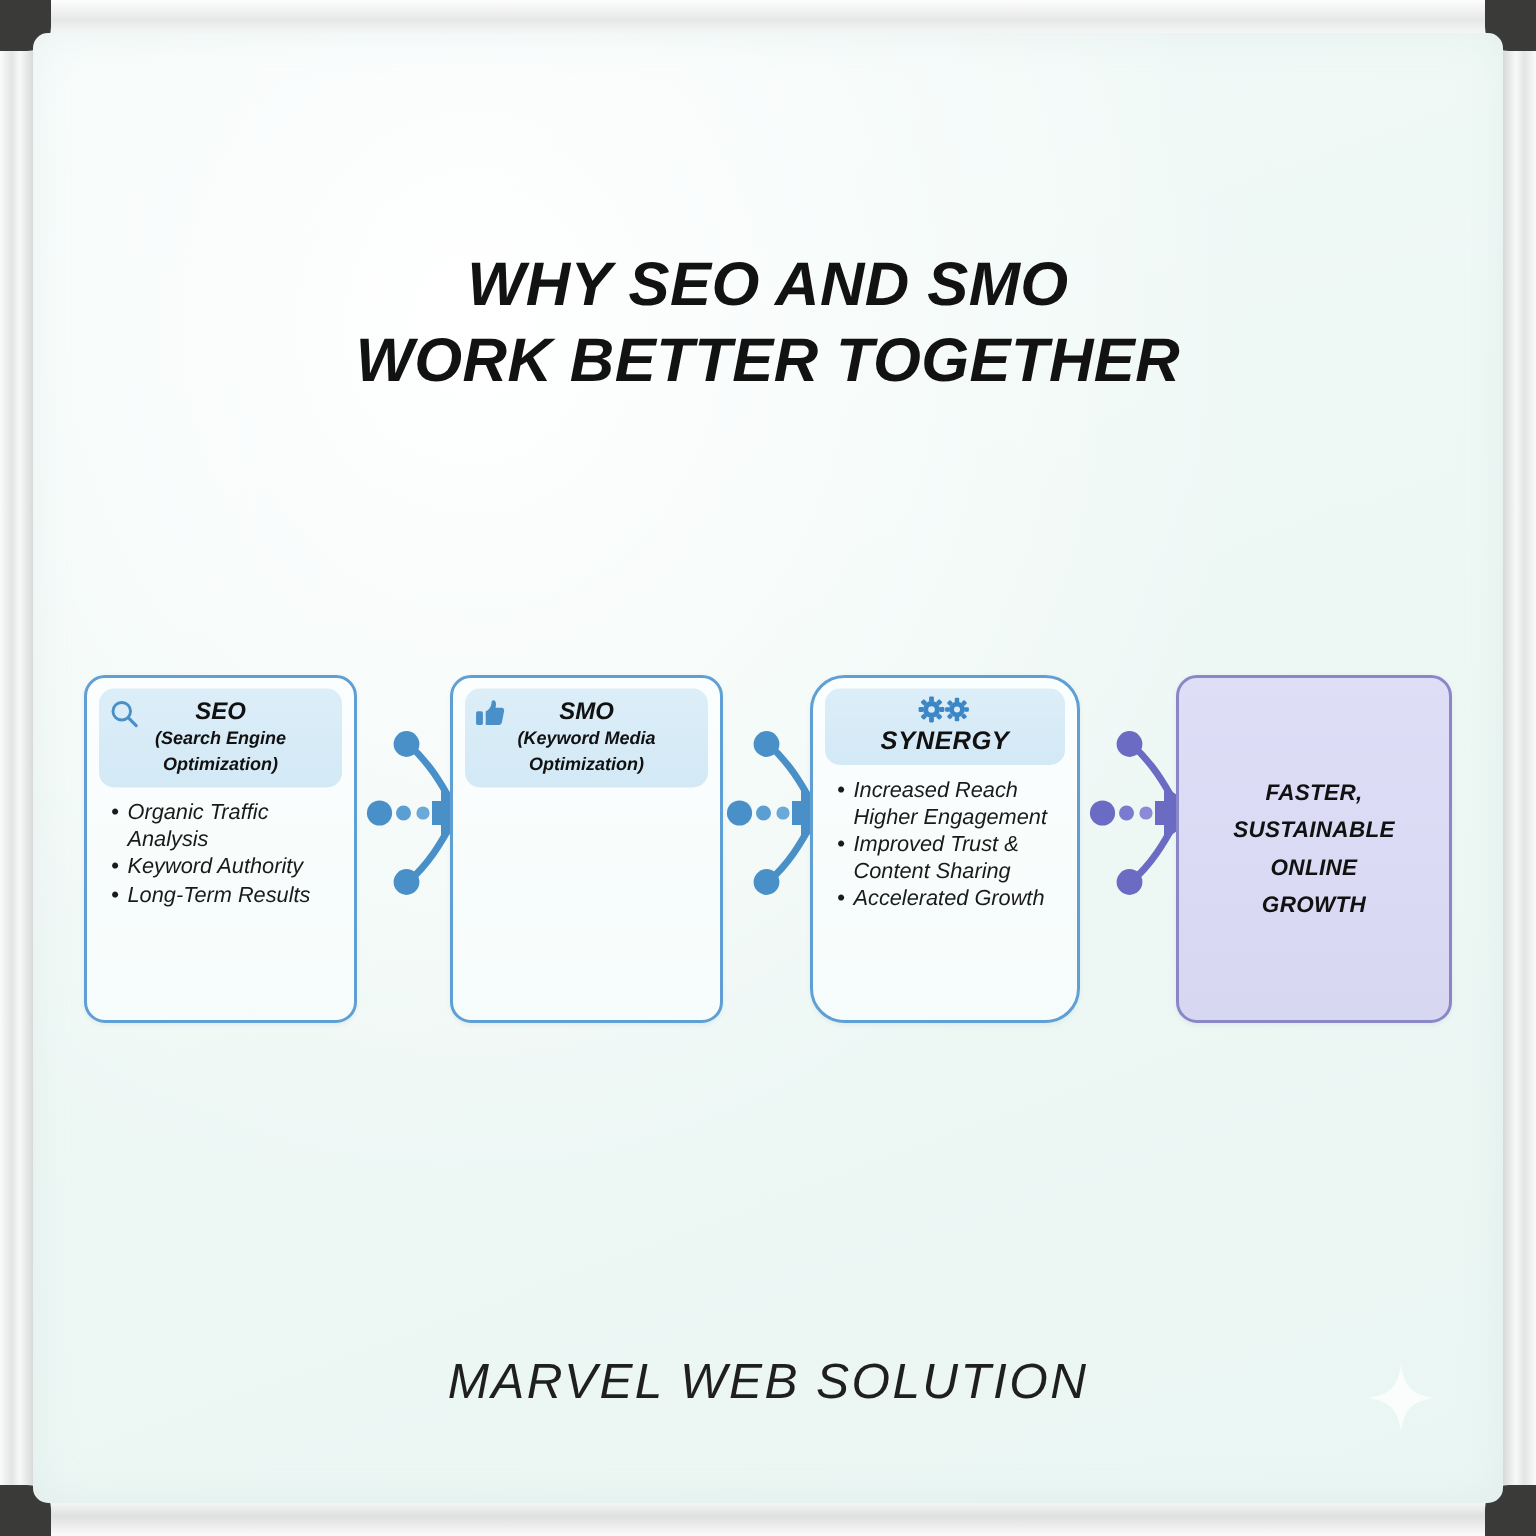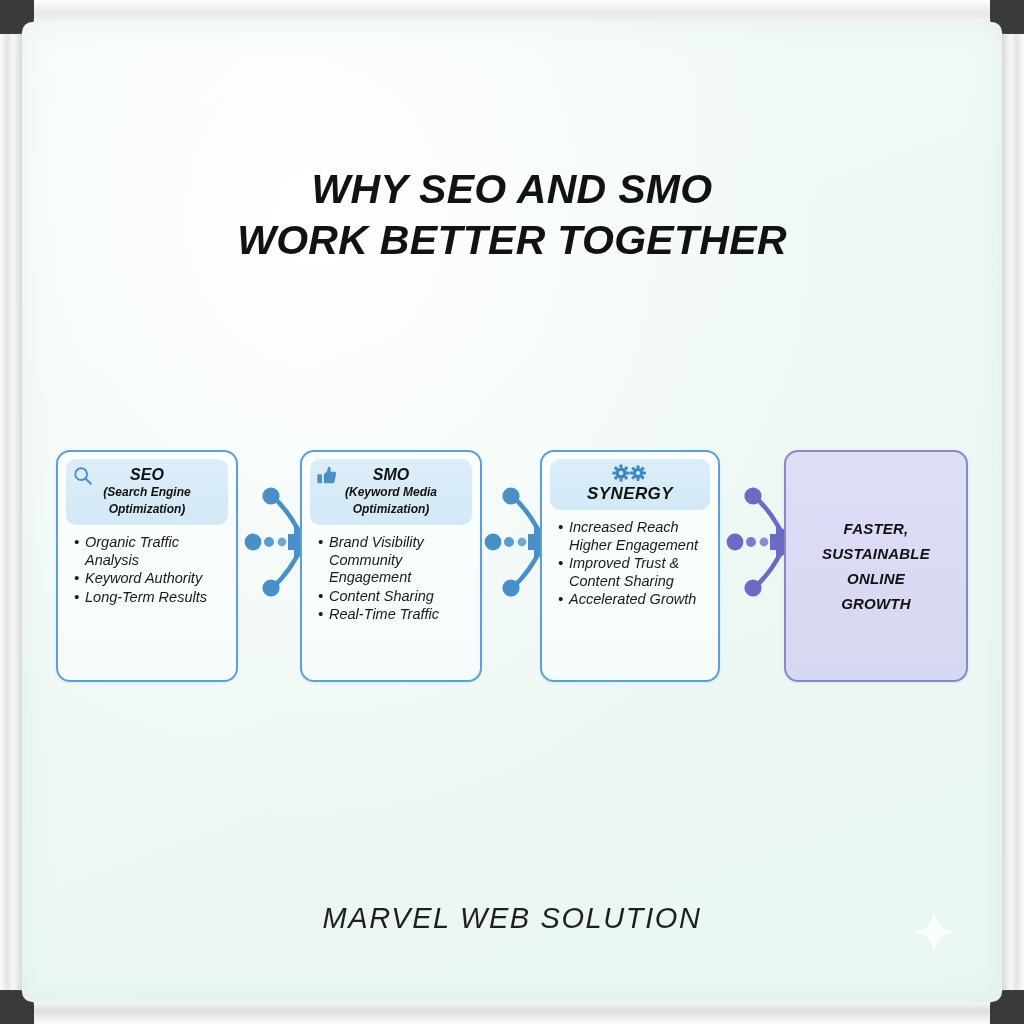--- a/index.html
+++ b/index.html
@@ -93,21 +93,21 @@
     box-sizing: border-box;
     border: 2px solid #5f9fd4;
     border-radius: 14px;
     background: linear-gradient(180deg, #fbfefe 0%, #f6fcfb 100%);
     box-shadow: 0 1px 3px rgba(90,130,160,0.10);
     overflow: hidden;
     margin-top: 24px;
   }
   .card.c1 { left: 34px;  width: 182px; height: 232px; }
   .card.c2 { left: 278px; width: 182px; height: 232px; }
-  .card.c3 { left: 518px; width: 180px; height: 232px; }
+  .card.c3 { left: 518px; width: 180px; height: 232px; border-radius: 23px; }
   .card.c4 {
     left: 762px; width: 184px; height: 232px;
     border-color: #8a86c8;
     background: linear-gradient(180deg, #dfdef7 0%, #d8d7f2 100%);
   }
 
   
   .card-head {
     position: relative;
     margin: 7px 8px 0 8px;
@@ -194,21 +194,21 @@
   .connector.n1 { left: 222px; }
   .connector.n2 { left: 462px; }
   .connector.n3 { left: 704px; }
 
   
   #footer-brand {
     position: absolute;
     left: 0; top: 880px;
     width: 980px;
     text-align: center;
-    font-size: 29px;
+    font-size: 33px;
     letter-spacing: 1.6px;
     color: #1f1f1f;
     font-weight: 400;
   }
 </style>
 </head>
 <body>
 
 <div id="whiteboard-frame">
 
@@ -269,25 +269,20 @@
           <span class="head-icon">
             <svg width="22" height="22" viewBox="0 0 24 24">
               <rect x="1.5" y="10" width="5" height="10" rx="1.3" fill="#4a90c8"></rect>
               <path d="M8.5 20 L8.5 10 C 11 9, 12.6 6.5, 12.8 3.4 C 12.9 2.1, 14.2 1.6, 15.1 2.3 C 16 3, 16.3 4.6, 15.7 7.4 L 20 7.4 C 21.4 7.4, 22.2 8.6, 21.9 9.8 L 20.3 18 C 20.1 19.2, 19.2 20, 18 20 Z" fill="#4a90c8"></path>
             </svg>
           </span>
           <span class="head-title">SMO</span>
           <span class="head-sub">(Keyword Media</span>
           <span class="head-sub">Optimization)</span>
         </div>
-        <ul class="card-list">
-          <li>Brand Visibility Community Engagement</li>
-          <li>Content Sharing</li>
-          <li>Real-Time Traffic</li>
-        </ul>
       </div>
 
       <div class="connector n2">
         <svg width="76" height="132" viewBox="0 0 76 132">
           <circle cx="9" cy="66" r="8.4" fill="#4a90c8"></circle>
           <circle cx="25" cy="66" r="5" fill="#5a9ed2"></circle>
           <circle cx="38" cy="66" r="4.4" fill="#6aa9d8"></circle>
           <circle cx="50" cy="66" r="3.8" fill="#8dbde2"></circle>
           <path d="M28 20 C 44 34, 52 50, 60 64" fill="none" stroke="#4a90c8" stroke-width="4.6" stroke-linecap="round"></path>
           <circle cx="27" cy="20" r="8.6" fill="#4a90c8"></circle>

